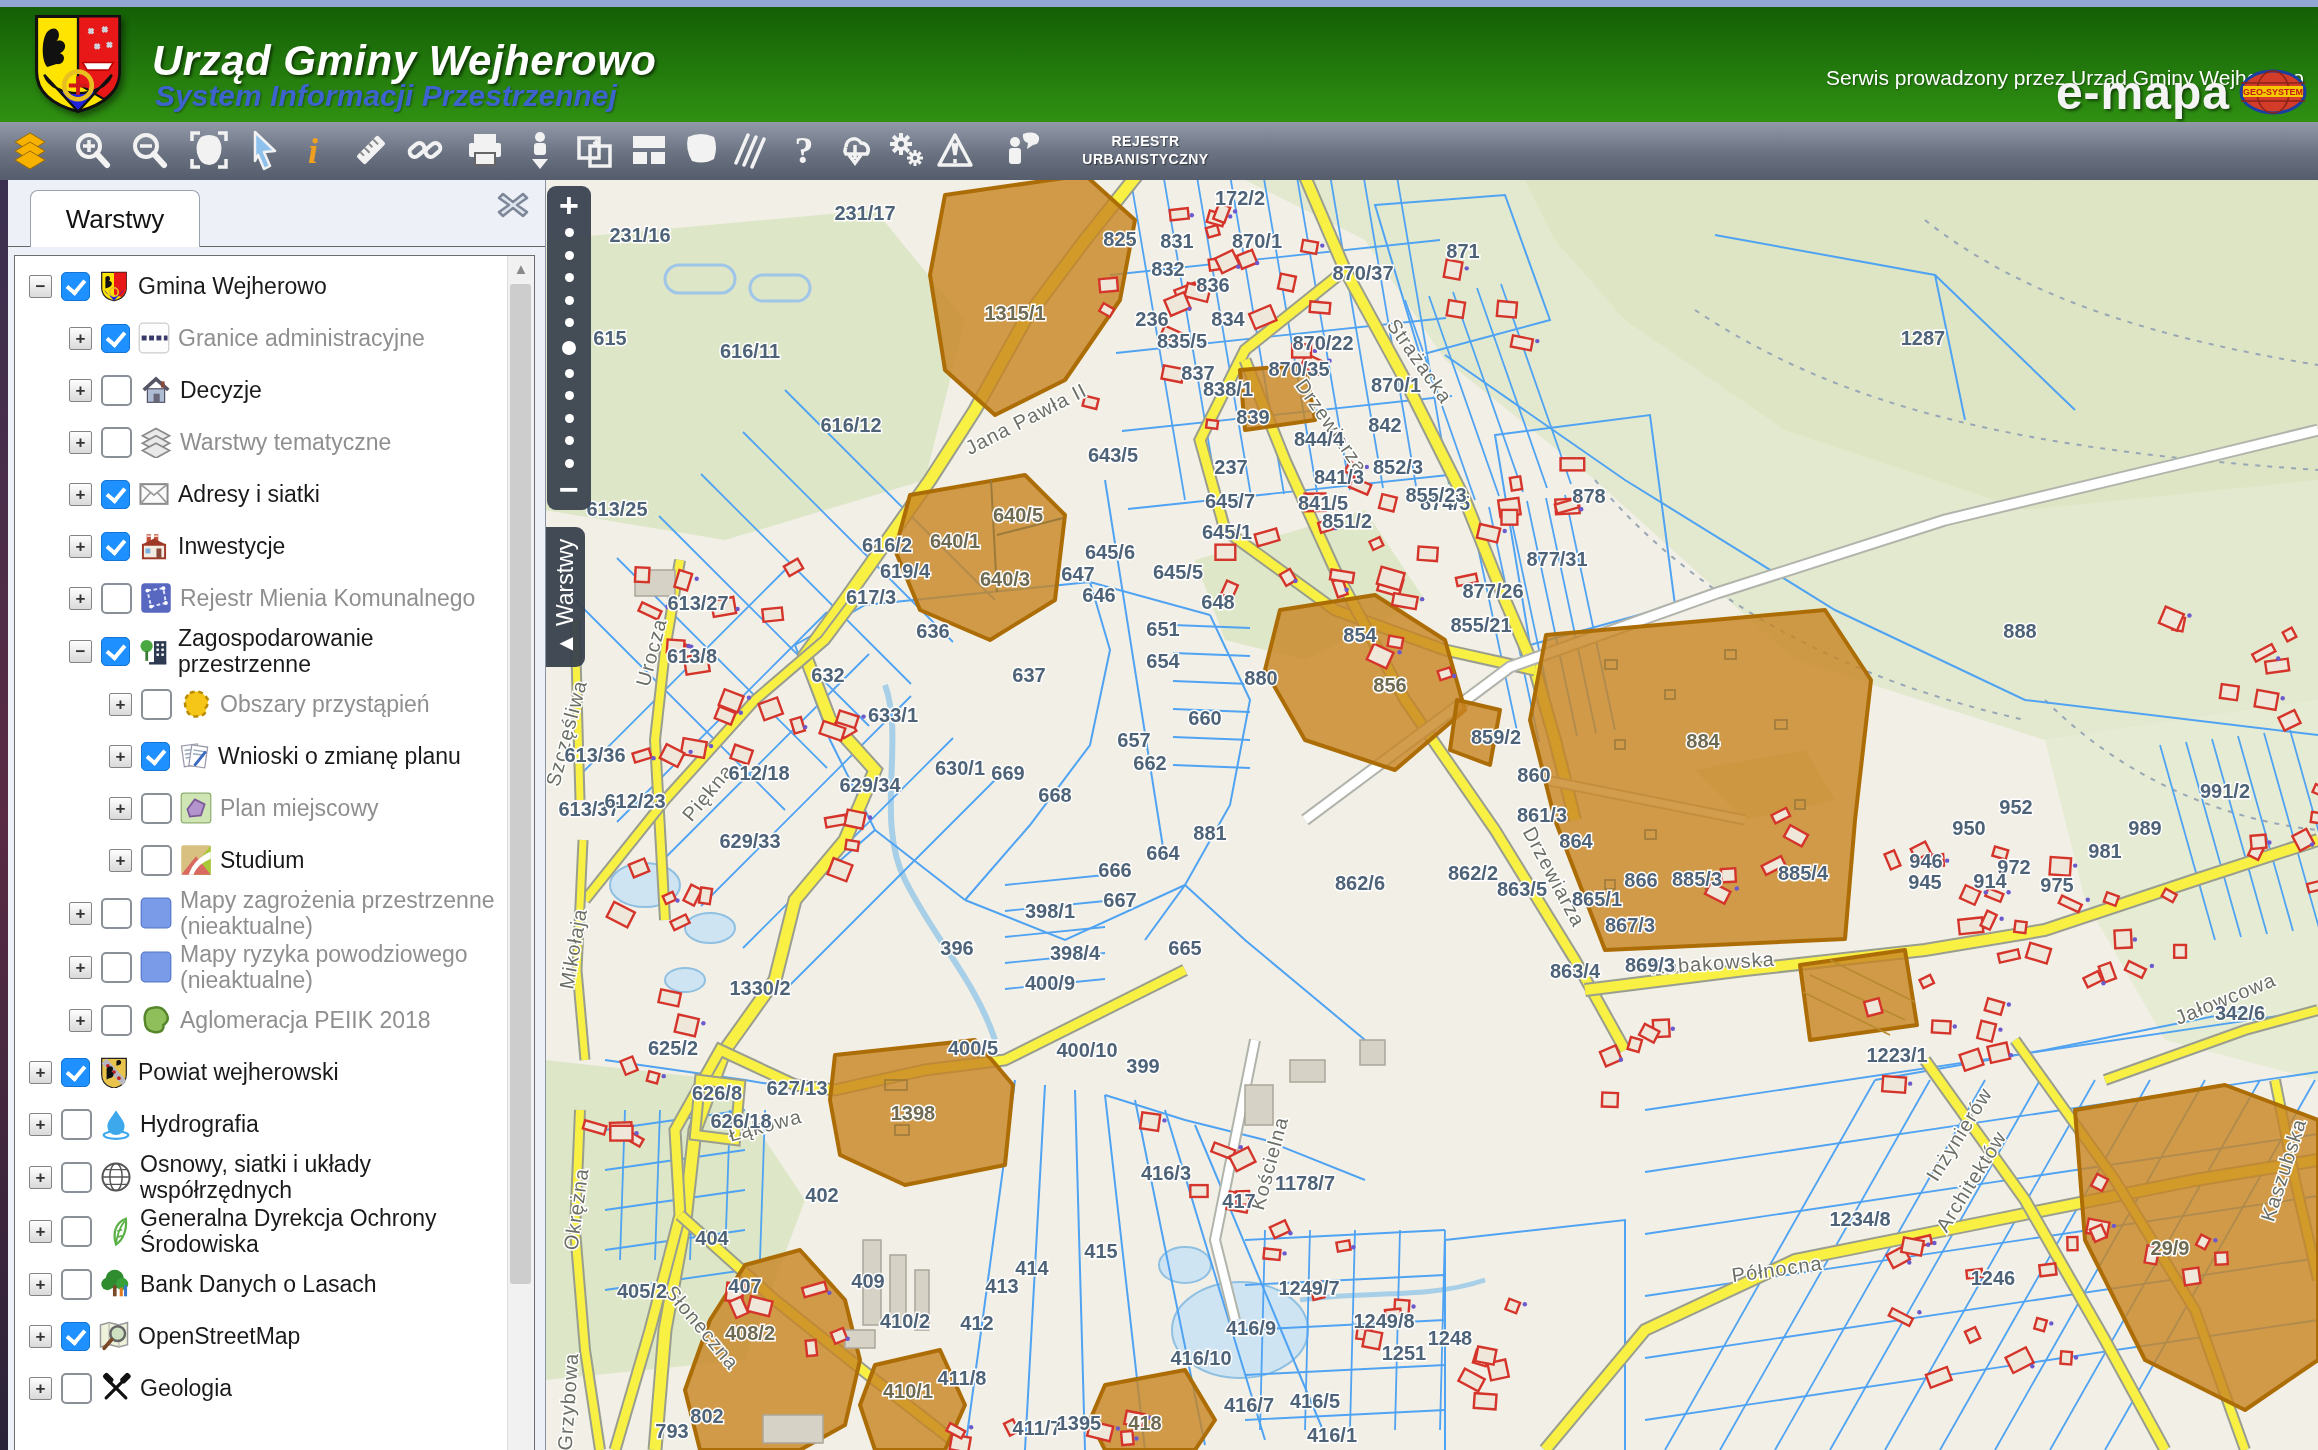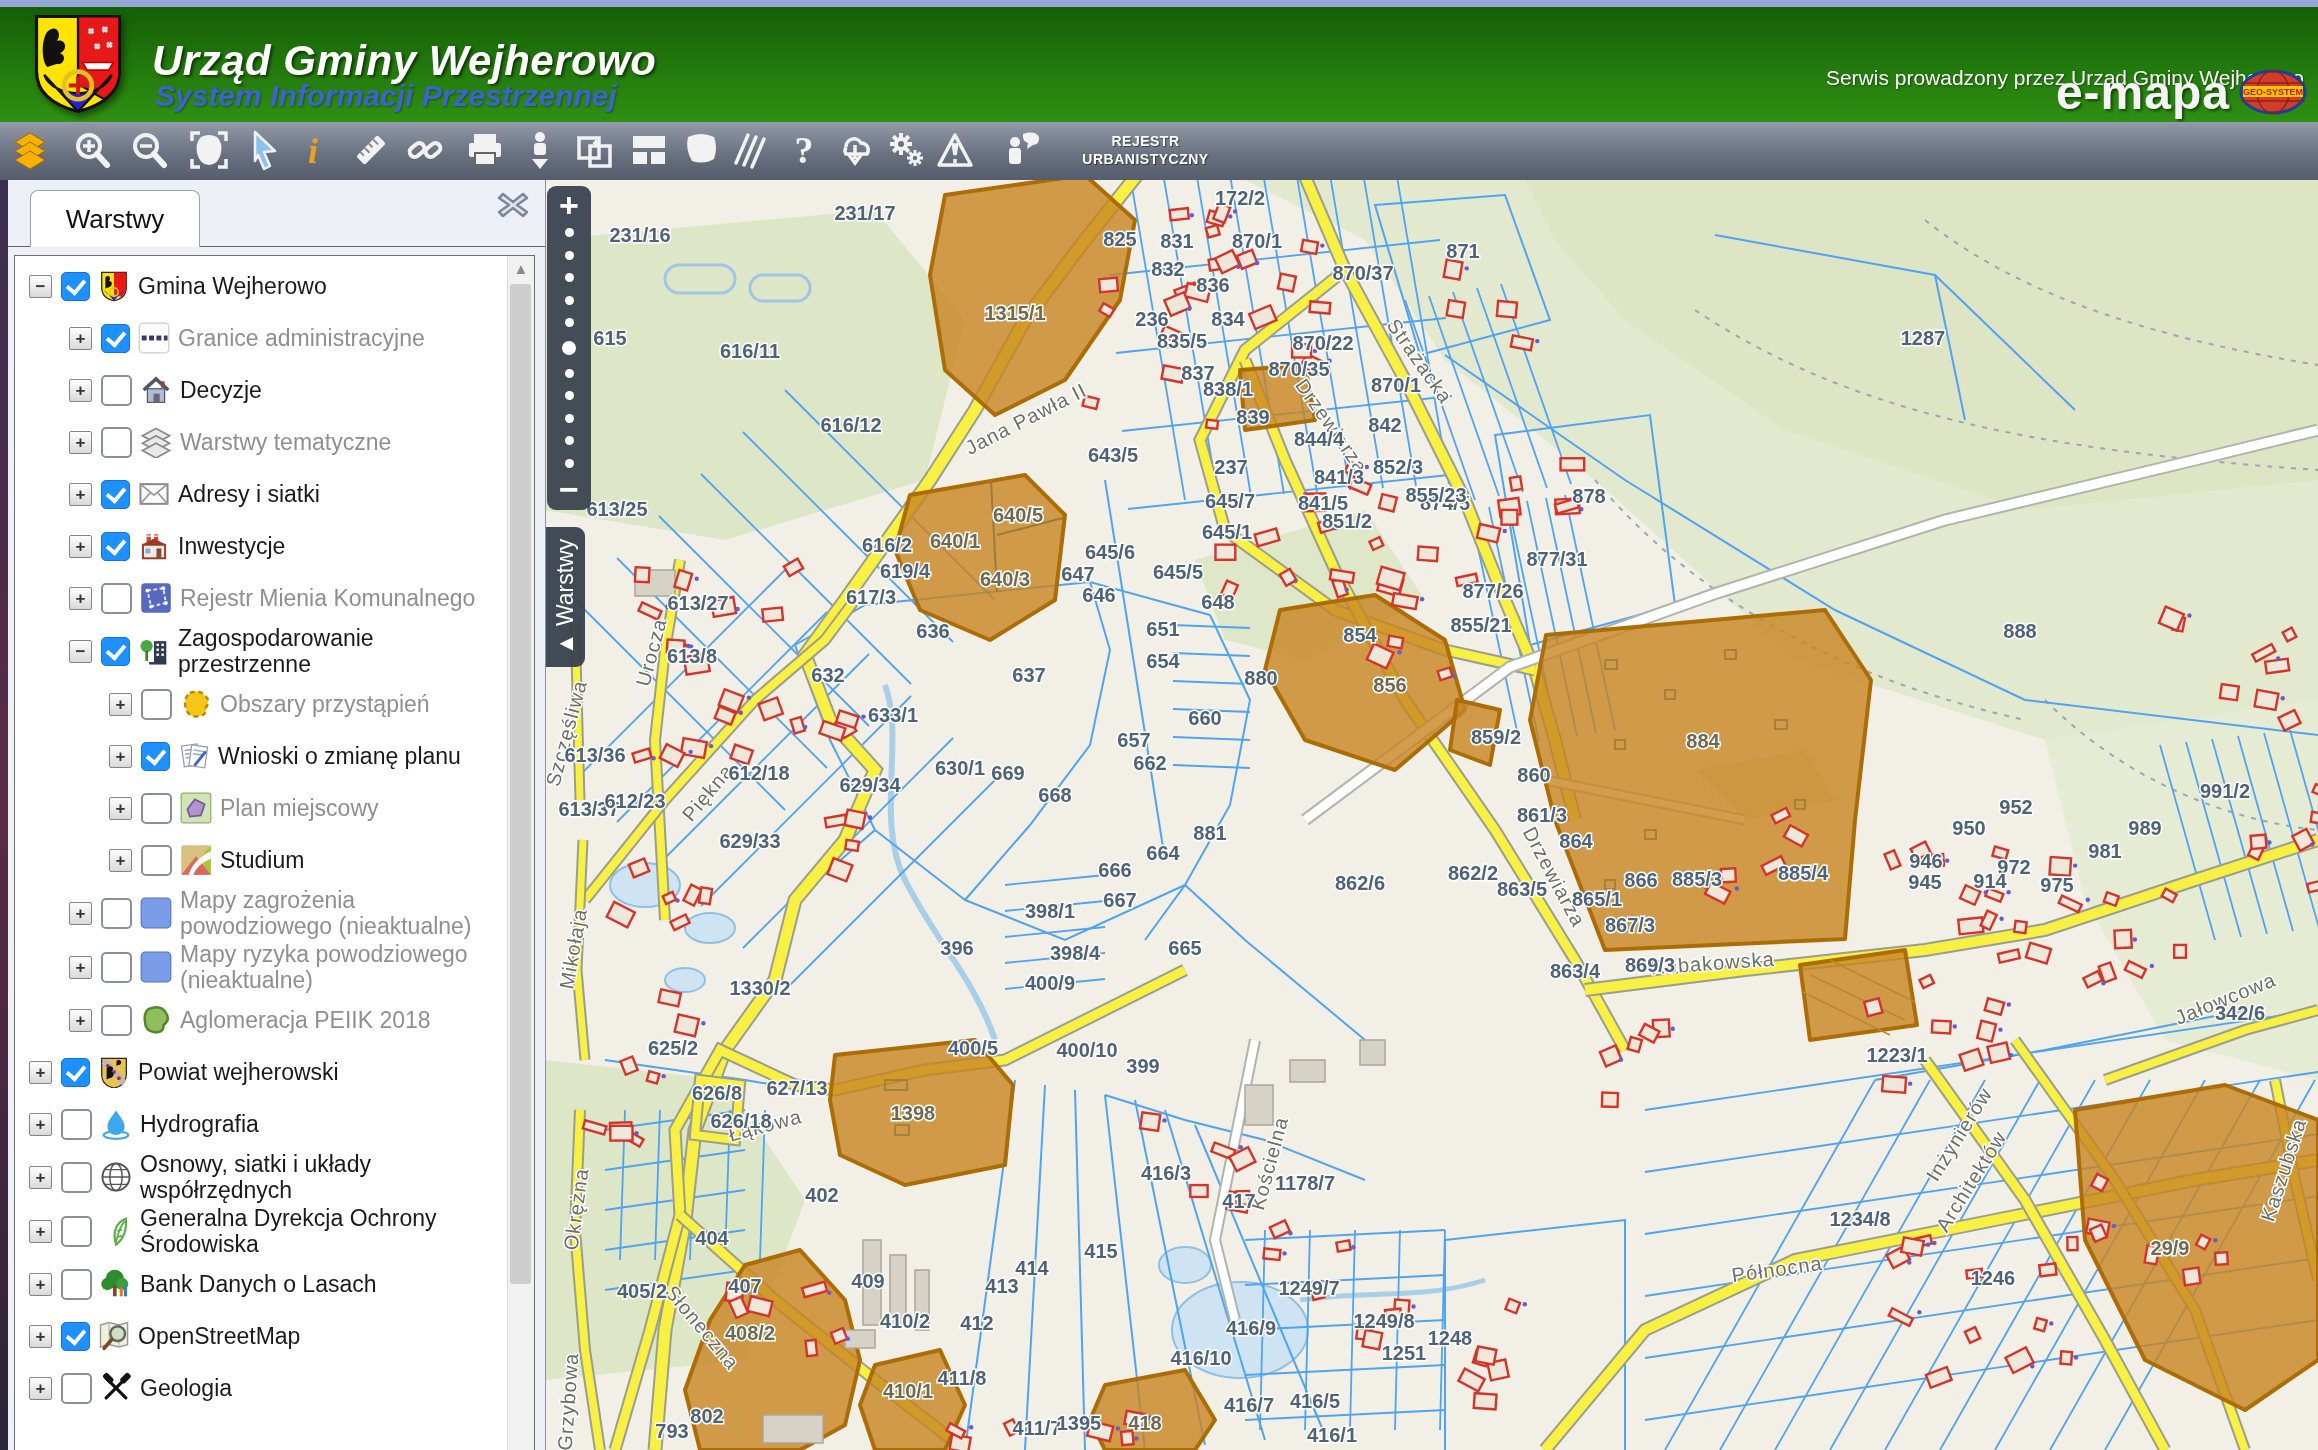--- a/index.html
+++ b/index.html
@@ -1113,21 +1113,21 @@
                 <path d="M7,25 C10,16 16,10 25,6 L25,12 C18,15 13,19 11,25 Z" fill="#fff"></path>
               </svg></div>
             <div class="lbl">Studium</div>
           </div>
           <div class="trow gray" style="padding-left: 54px;">
             <div class="exp">+</div>
             <div class="chk off"></div>
             <div class="ticon"><svg width="32" height="32" viewBox="0 0 26 26">
                 <rect x="1" y="1" width="24" height="24" rx="3" fill="#7a9ce8" stroke="#5578c8"></rect>
               </svg></div>
-            <div class="lbl">Mapy zagrożenia powodziowego (nieaktualne)</div>
+            <div class="lbl">Mapy zagrożenia przestrzenne (nieaktualne)</div>
           </div>
           <div class="trow gray" style="padding-left: 54px;">
             <div class="exp">+</div>
             <div class="chk off"></div>
             <div class="ticon"><svg width="32" height="32" viewBox="0 0 26 26">
                 <rect x="1" y="1" width="24" height="24" rx="3" fill="#7a9ce8" stroke="#5578c8"></rect>
               </svg></div>
             <div class="lbl">Mapy ryzyka powodziowego (nieaktualne)</div>
           </div>
           <div class="trow gray" style="padding-left: 54px;">

